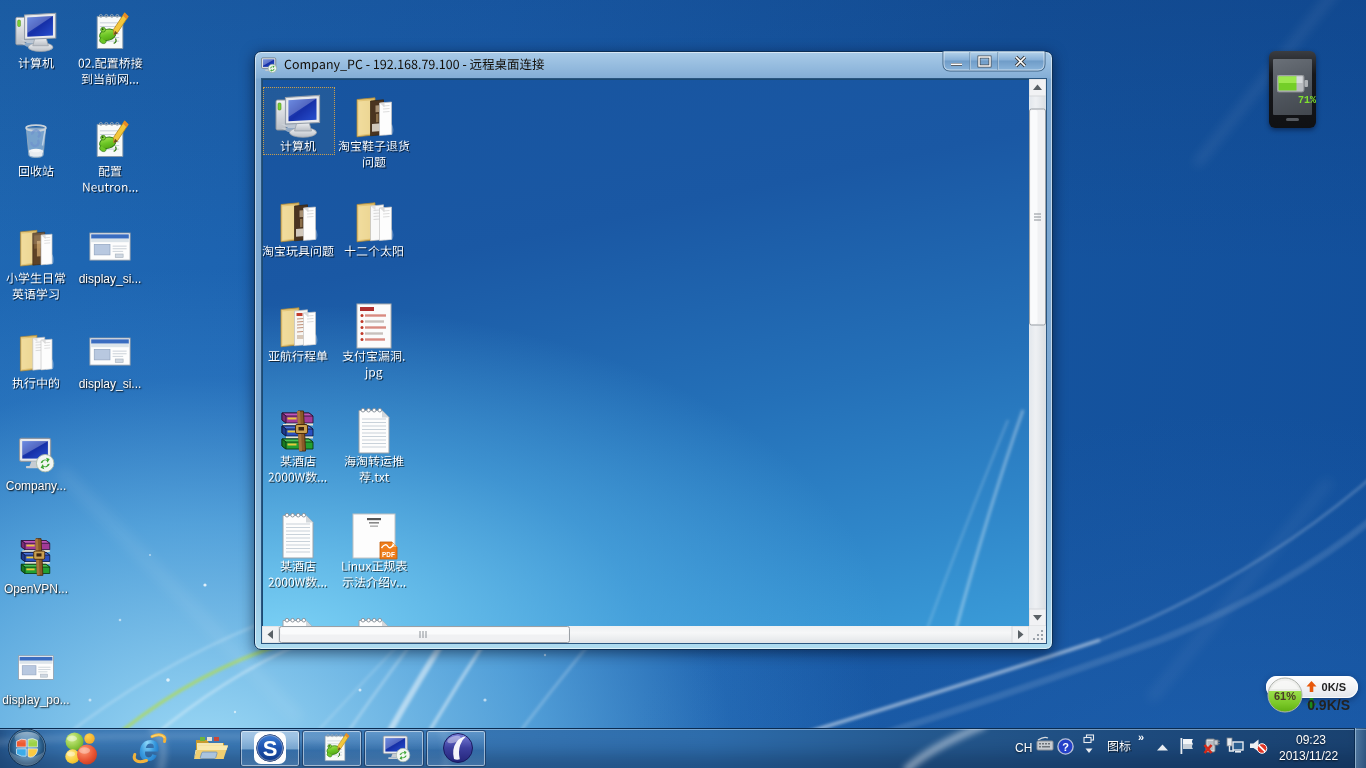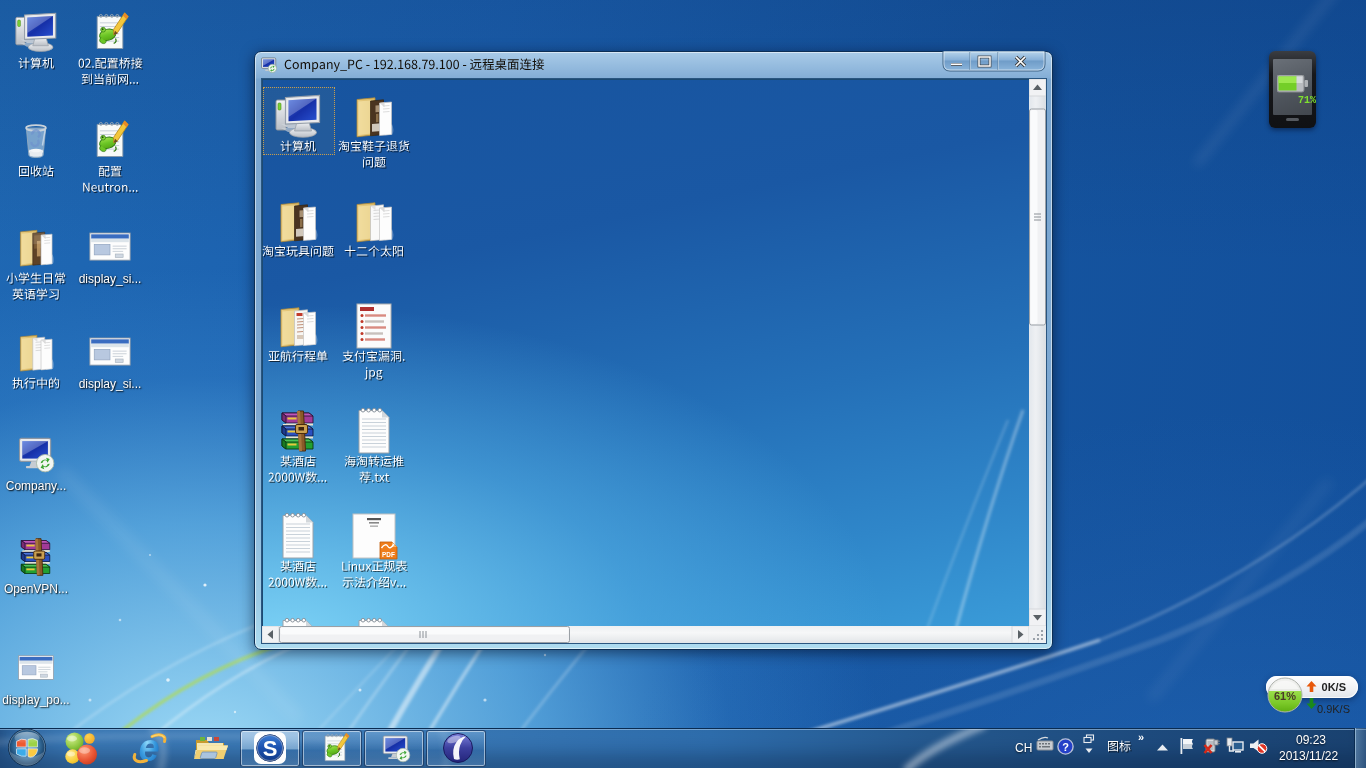--- a/index.html
+++ b/index.html
@@ -581,21 +581,21 @@
         </defs>
  <circle cx="18" cy="18" r="17" fill="url(#ballg)" stroke="#b0b4ae" stroke-width="1"></circle>
  <path d="M4,12 a16,16 0 0 1 28,0 Z" fill="#fff" opacity=".5"></path>
  <text x="18" y="23" text-anchor="middle" font-size="11" font-weight="bold" fill="#4a3a28" font-family="Liberation Sans">61%</text>
 </svg>
 <svg style="position:absolute;left:40px;top:5px" width="11" height="28">
 <path d="M5.5,0 L10.5,5.5 L7.3,5.5 L7.3,11 L3.7,11 L3.7,5.5 L0.5,5.5 Z" fill="#e8590c"></path>
 <path d="M5.5,28 L10.5,22.5 L7.3,22.5 L7.3,17 L3.7,17 L3.7,22.5 L0.5,22.5 Z" fill="#1a8a1a"></path>
 </svg>
 <div style="position:absolute;right:12px;top:5px;font-size:11px;font-weight:bold;color:#222;font-family:'Liberation Sans'">0K/S</div>
-<div style="position:absolute;right:8px;top:27px;font-size:11px;font-weight:normal;color:#222;font-family:'Liberation Sans'">0.9K/S</div>
+<div style="position:absolute;right:8px;top:21px;font-size:14px;font-weight:bold;color:#222;font-family:'Liberation Sans'">0.9K/S</div>
 </div>
     <div style="position:absolute;left:0;top:728px;width:1366px;height:40px;
 background:linear-gradient(90deg,#2a5f98 0%,#3a78b5 5%,#3b7ab7 28%,#2e6dac 52%,#25598f 68%,#1e4b7e 84%,#1a4270 100%);
 border-top:1px solid #0a2b50;box-shadow:inset 0 1px 0 rgba(180,215,245,.55), inset 0 -14px 18px rgba(8,30,60,.35);">
 <svg width="1366" height="40" style="position:absolute;left:0;top:0">
  <filter id="tb" x="-40%" y="-40%" width="180%" height="180%">
           <feGaussianBlur stdDeviation="3"></feGaussianBlur>
         </filter>
  <g filter="url(#tb)" stroke="#fff" fill="none">
   <path d="M905,42 Q930,18 985,-4" stroke-width="7" opacity=".5"></path>

